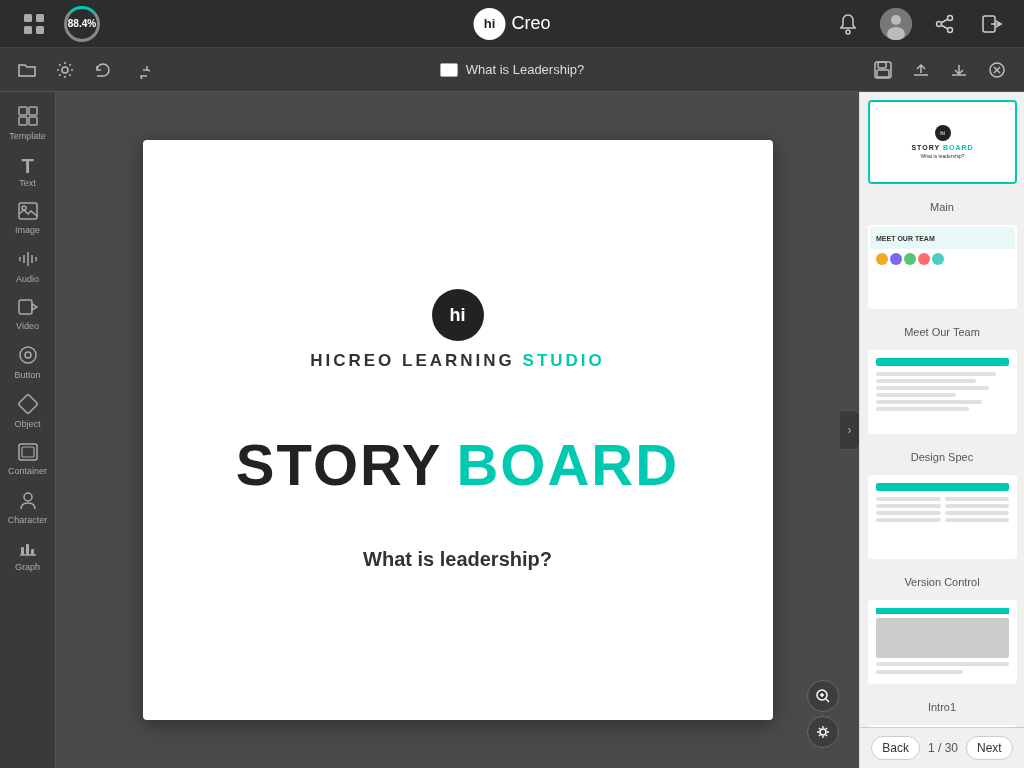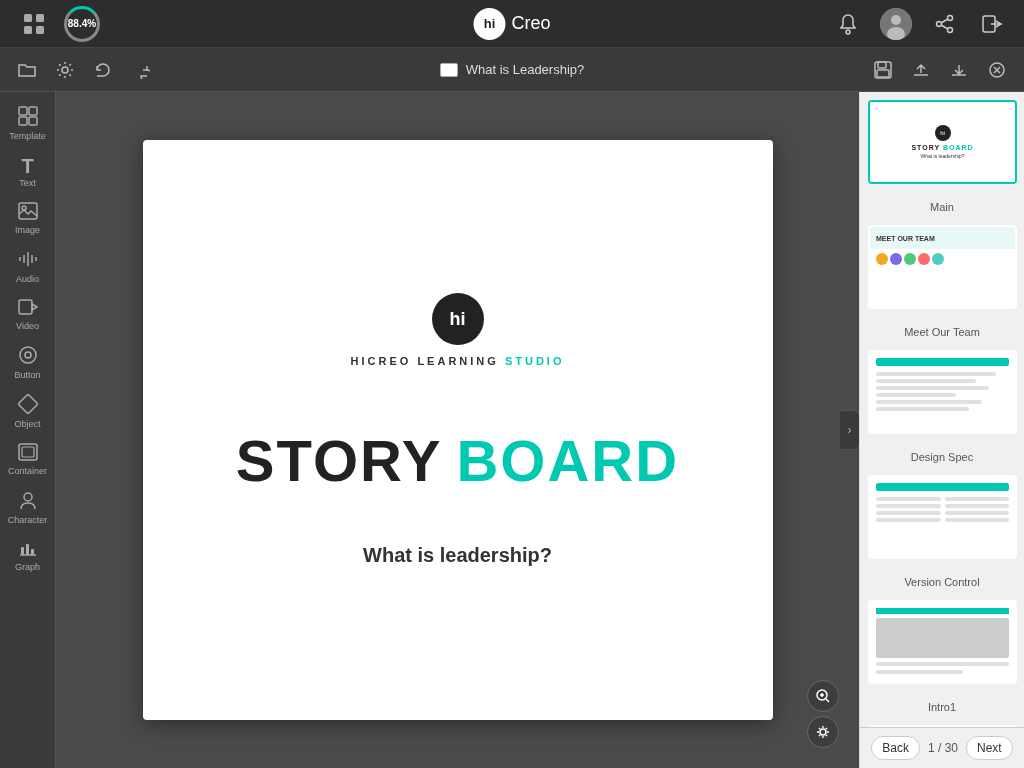--- a/index.html
+++ b/index.html
@@ -416,21 +416,21 @@
       <span class="sidebar-item-label">Graph</span>
     </div>
   </div>
 
   <div class="canvas-area">
     <div class="slide-canvas">
       <div class="slide-logo-area">
         <div class="slide-hi-badge">
           <span>hi</span>
         </div>
-        <div style="font-size:11px;font-weight:600;letter-spacing:3px;color:#333;">
+        <div style="font-size:17px;font-weight:600;letter-spacing:3px;color:#333;">
           <span>HICREO LEARNING</span> <span style="color:#00c9b1;">STUDIO</span>
         </div>
       </div>
       <div class="slide-title">
         <span>STORY</span>
         <span class="slide-title-accent">BOARD</span>
       </div>
       <div class="slide-subtitle">What is leadership?</div>
     </div>
 

